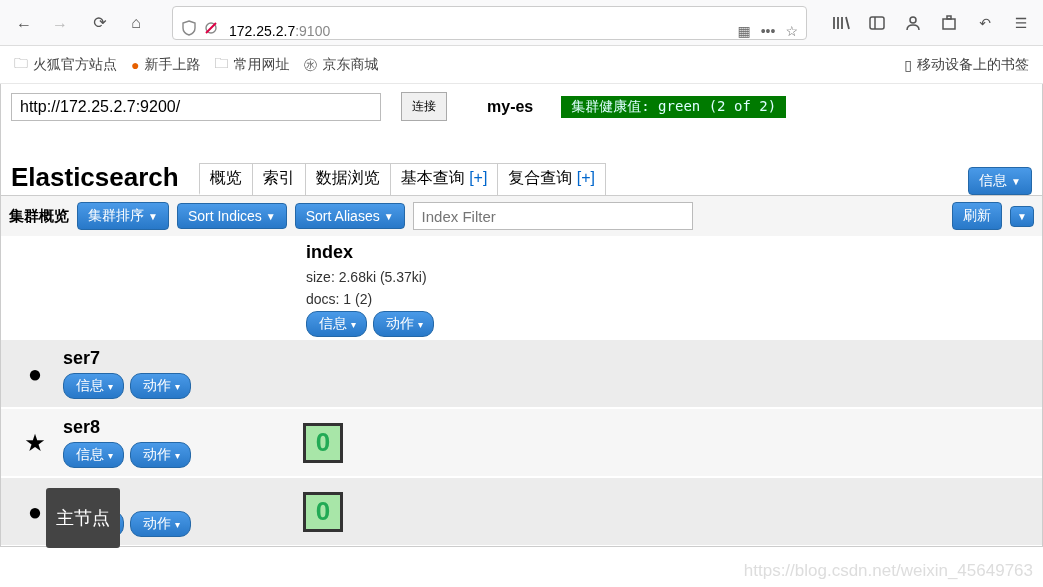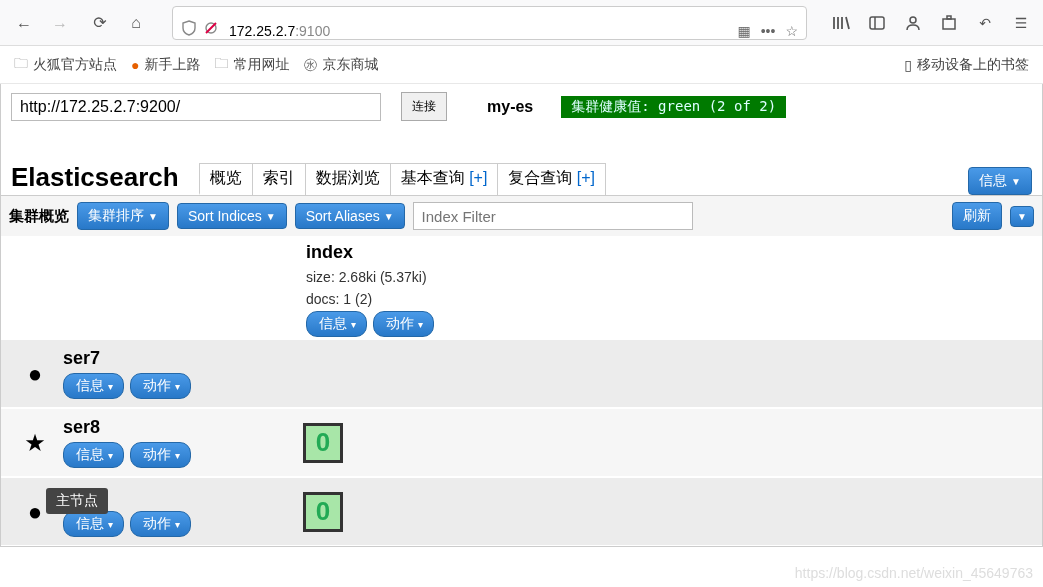--- a/index.html
+++ b/index.html
@@ -54,23 +54,23 @@
     
     .node-row { display: flex; align-items: center; background: #ececec; border-top: 1px solid #fff; border-bottom: 1px solid #fff; padding: 8px 6px; min-height: 68px; }
     .node-row.alt { background: #f6f6f6; }
     .node-icon { width: 56px; display: flex; justify-content: center; font-size: 24px; }
     .node-body { width: 230px; }
     .node-name { font-weight: bold; font-size: 18px; margin-bottom: 4px; }
     .node-actions { display: flex; gap: 6px; }
     .shard-cell { width: 60px; display: flex; justify-content: center; }
     .shard { width: 40px; height: 40px; border: 3px solid #333; background: #a8e6a8; color: #2a5; display: flex; align-items: center; justify-content: center; font-size: 26px; font-weight: bold; }
     
-    .tooltip { position: absolute; background: #444; color: #fff; padding: 4px 10px; border-radius: 3px; font-size: 14px; left: 46px; top: 488px; z-index: 10; }
-    
-    .watermark { position: absolute; bottom: 6px; right: 10px; color: #ddd; font-size: 14px; }
+    .tooltip { position: absolute; background: #444; color: #fff; padding: 18px 10px; border-radius: 3px; font-size: 18px; left: 46px; top: 488px; z-index: 10; }
+    
+    .watermark { position: absolute; bottom: 6px; right: 10px; color: #ddd; font-size: 17px; }
   </style>
 </head>
 <body>
 
 <div class="browser-toolbar">
   <button class="nav-btn">←</button>
   <button class="nav-btn" style="color:#bbb">→</button>
   <button class="nav-btn reload-btn">⟳</button>
   <button class="nav-btn home-btn">⌂</button>
   <div class="url-bar">

